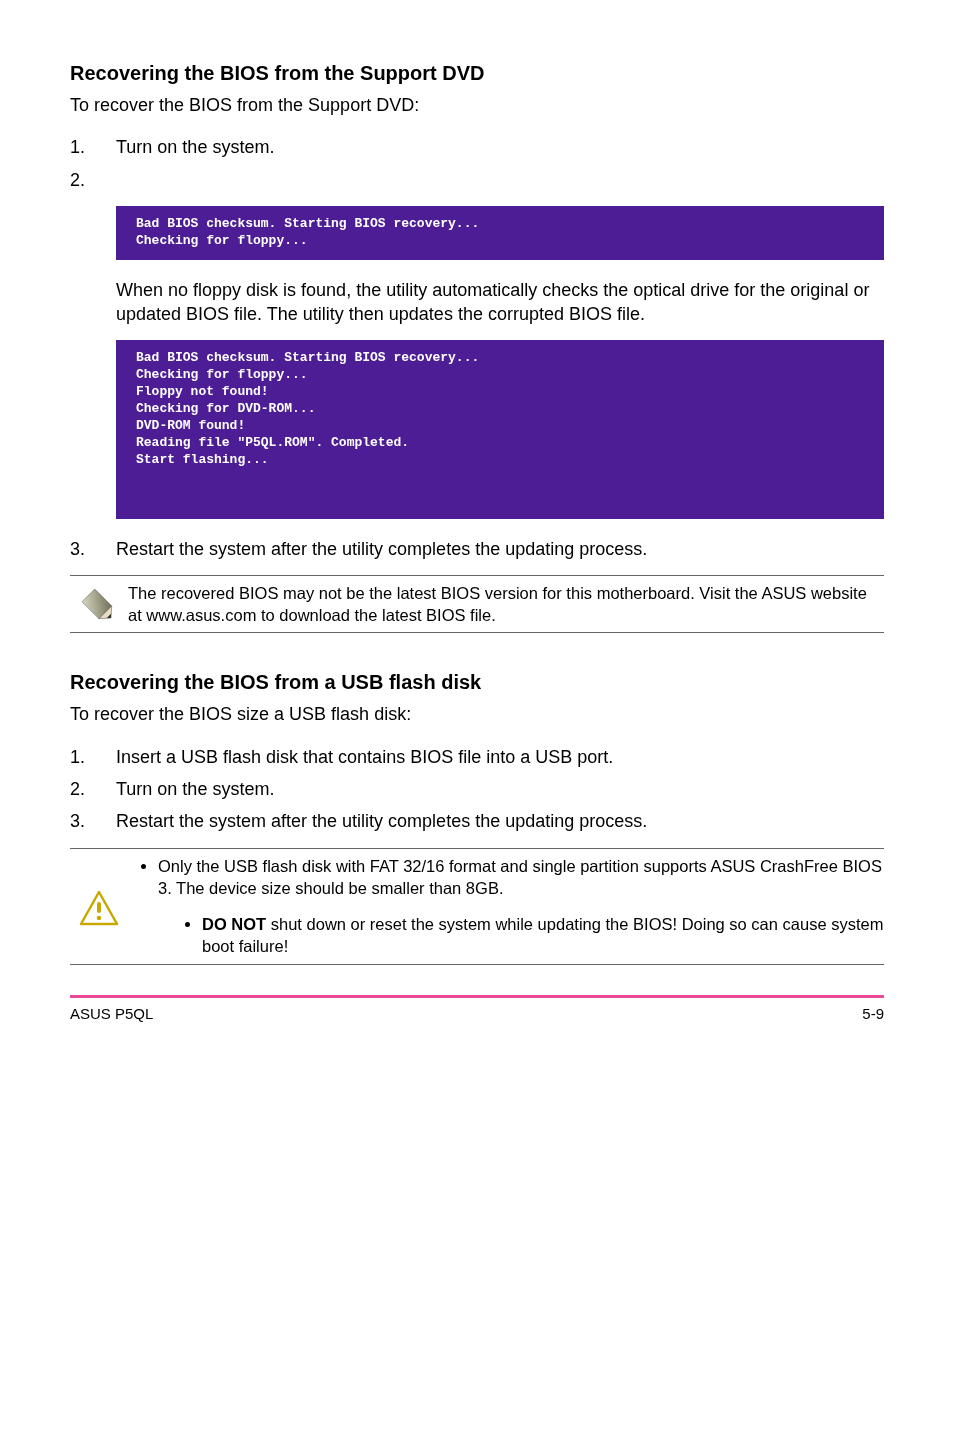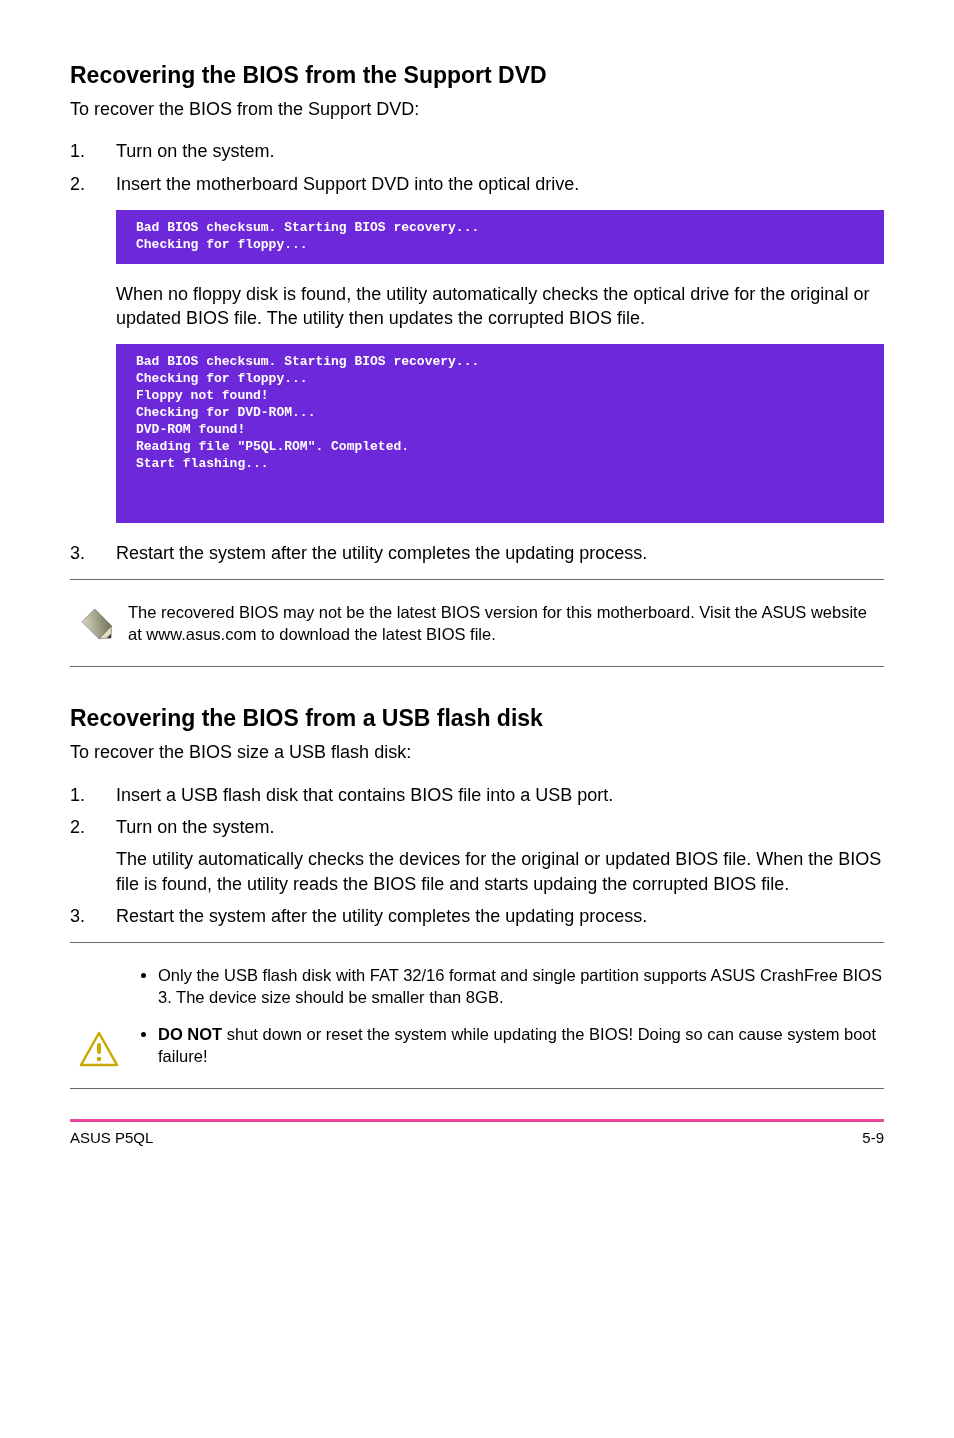--- a/index.html
+++ b/index.html
@@ -7,21 +7,21 @@
     margin: 0;
     padding: 60px 70px 40px 70px;
     background: #fff;
     color: #000;
     font-size: 18px;
     line-height: 1.35;
     width: 954px;
     box-sizing: border-box;
   }
   h2 {
-    font-size: 23px;
+    font-size: 20px;
     font-weight: bold;
     margin: 0 0 6px 0;
   }
   .intro {
     margin: 0 0 18px 0;
   }
   ol {
     list-style: none;
     padding: 0;
     margin: 0 0 14px 0;
@@ -34,43 +34,43 @@
     width: 46px;
     flex-shrink: 0;
   }
   ol li .body {
     flex: 1;
   }
   .sub-p {
     margin: 8px 0 0 0;
   }
   .terminal {
-    background: #6d28d9;
+    background: #4c1d95;
     color: #fff;
     font-family: "Courier New", monospace;
     font-weight: bold;
     font-size: 13px;
     padding: 10px 20px;
     margin: 10px 0 18px 46px;
     white-space: pre;
     line-height: 1.3;
   }
   .terminal.big {
     padding: 10px 20px 50px 20px;
   }
   .indent-p {
     margin: 0 0 14px 46px;
   }
   .note-block {
     margin: 0 0 36px 0;
     border-top: 1px solid #666;
     border-bottom: 1px solid #666;
-    padding: 21px 0;
-    display: flex;
-    align-items: flex-end;
+    padding: 6px 0;
+    display: flex;
+    align-items: center;
   }
   .note-block.last {
     margin-bottom: 30px;
   }
   .note-icon {
     width: 58px;
     flex-shrink: 0;
     display: flex;
     justify-content: center;
     padding-top: 4px;
@@ -82,20 +82,21 @@
   }
   .note-text ul {
     margin: 0;
     padding-left: 30px;
   }
   .note-text ul li {
     margin-bottom: 14px;
   }
   .note-text ul li:last-child {
     margin-bottom: 0;
+    margin-left: 44px;
   }
   .footer {
     border-top: 3px solid #ec4899;
     margin-top: 20px;
     padding-top: 6px;
     display: flex;
     justify-content: space-between;
     font-size: 15px;
   }
 </style>
@@ -106,21 +107,20 @@
 <p class="intro">To recover the BIOS from the Support DVD:</p>
 
 <ol>
   <li>
     <span class="num">1.</span>
     <span class="body">Turn on the system.</span>
   </li>
   <li>
     <span class="num">2.</span>
     <span class="body">
-      <span>Insert the motherboard Support DVD into the optical drive.</span>
     </span>
   </li>
 </ol>
 
 <div class="terminal">Bad BIOS checksum. Starting BIOS recovery...
 Checking for floppy...</div>
 
 <p class="indent-p">When no floppy disk is found, the utility automatically checks the optical drive for the original or updated BIOS file. The utility then updates the corrupted BIOS file.</p>
 
 <div class="terminal big">Bad BIOS checksum. Starting BIOS recovery...
@@ -162,21 +162,20 @@
 
 <ol>
   <li>
     <span class="num">1.</span>
     <span class="body">Insert a USB flash disk that contains BIOS file into a USB port.</span>
   </li>
   <li>
     <span class="num">2.</span>
     <span class="body">
       <span>Turn on the system.</span>
-      <p class="sub-p">The utility automatically checks the devices for the original or updated BIOS file. When the BIOS file is found, the utility reads the BIOS file and starts updaing the corrupted BIOS file.</p>
     </span>
   </li>
   <li>
     <span class="num">3.</span>
     <span class="body">Restart the system after the utility completes the updating process.</span>
   </li>
 </ol>
 
 <div class="note-block last">
   <div class="note-icon">

